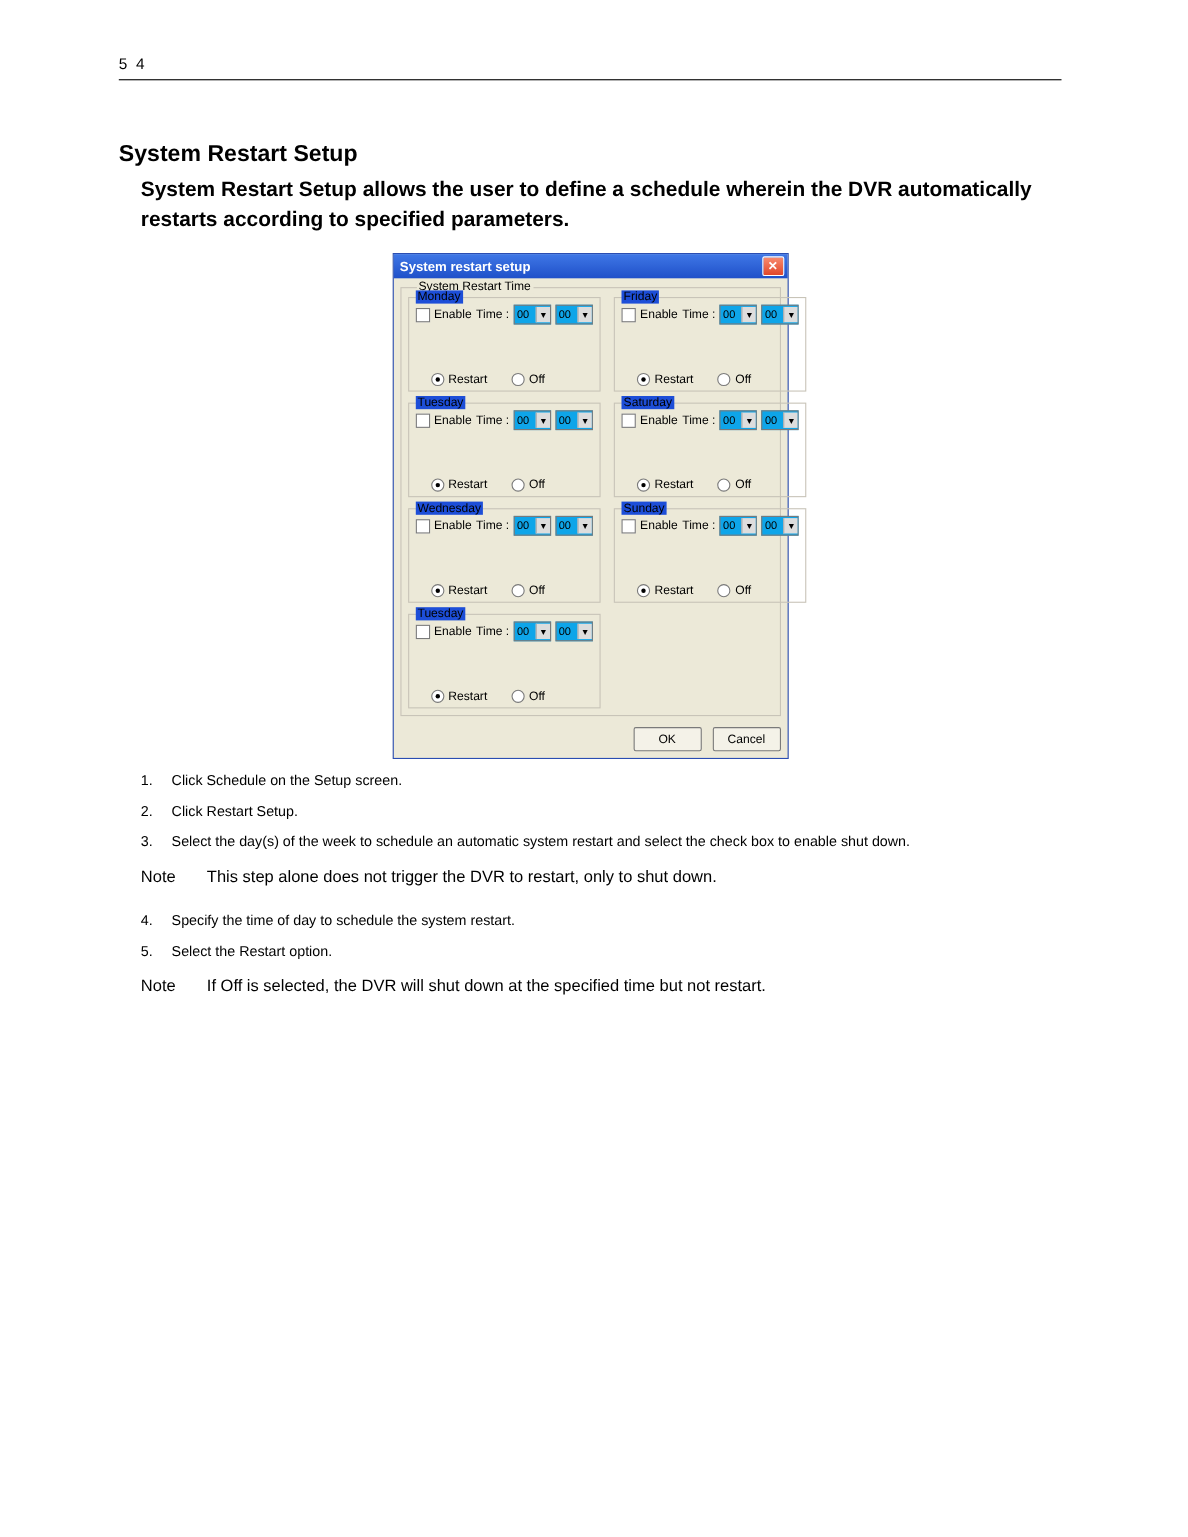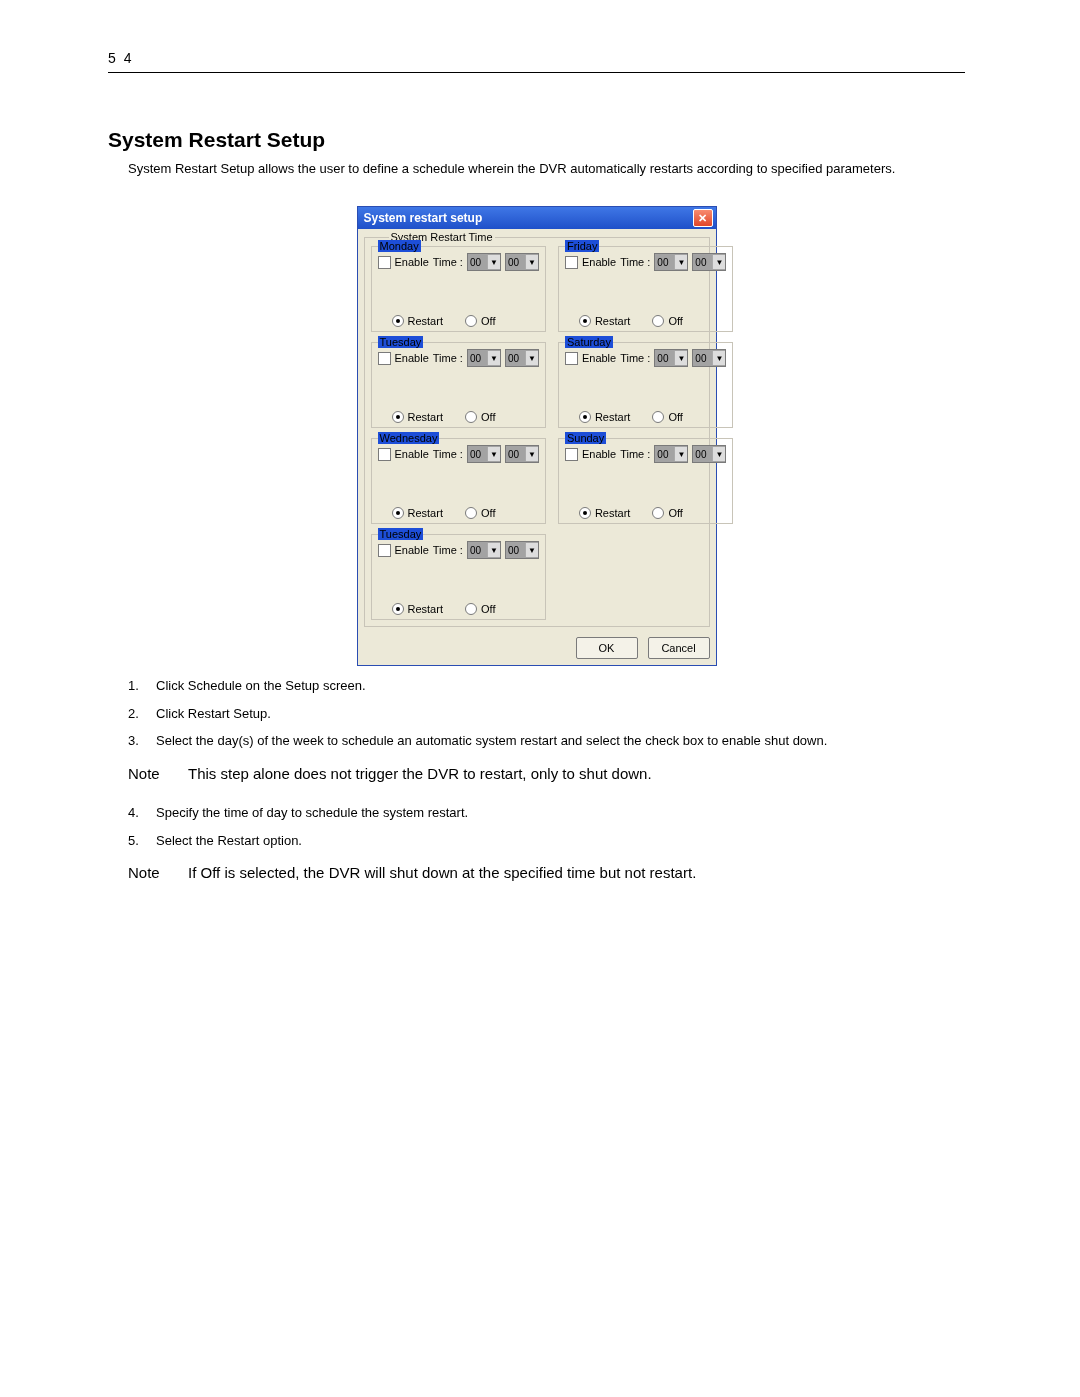--- a/index.html
+++ b/index.html
@@ -22,23 +22,24 @@
     border: none;
     border-top: 1px solid #000;
     margin: 0 0 55px 0;
   }
   .h1 {
     font-size: 21px;
     font-weight: bold;
     margin: 0 0 8px 0;
   }
   .intro {
-    font-size: 13px;
-    margin: 0 0 28px 20px;
+    font-size: 19px;
+    margin: 0 0 17px 20px;
     line-height: 1.4;
+    font-weight: bold;
   }
   .h2 {
     font-size: 21px;
     font-weight: bold;
     font-style: italic;
     color: #808080;
     margin: 30px 0 12px 0;
   }
   .steps-area {
     margin-left: 20px;
@@ -115,21 +116,21 @@
   }
   .groupbox {
     border: 1px solid #c8c4b8;
     position: relative;
     margin-top: 4px;
     padding: 8px 6px 6px 6px;
   }
   .groupbox > .legend {
     position: absolute;
     top: -7px;
-    left: 24px;
+    left: 14px;
     background: #ece9d8;
     padding: 0 2px;
     font-size: 11px;
   }
   .days-grid {
     display: grid;
     grid-template-columns: 1fr 1fr;
     gap: 10px 12px;
   }
   .day-box {
@@ -156,21 +157,21 @@
     width: 11px;
     height: 11px;
     border: 1px solid #7a7a7a;
     background: #fff;
     flex-shrink: 0;
   }
   .sel {
     width: 30px;
     height: 16px;
     border: 1px solid #7a7a7a;
-    background: #a3a3a3;
+    background: #0ea5e9;
     display: inline-flex;
     align-items: center;
     justify-content: space-between;
     padding: 0 0 0 2px;
     font-size: 10px;
   }
   .sel .arrow {
     width: 12px;
     height: 14px;
     background: #ddd;

